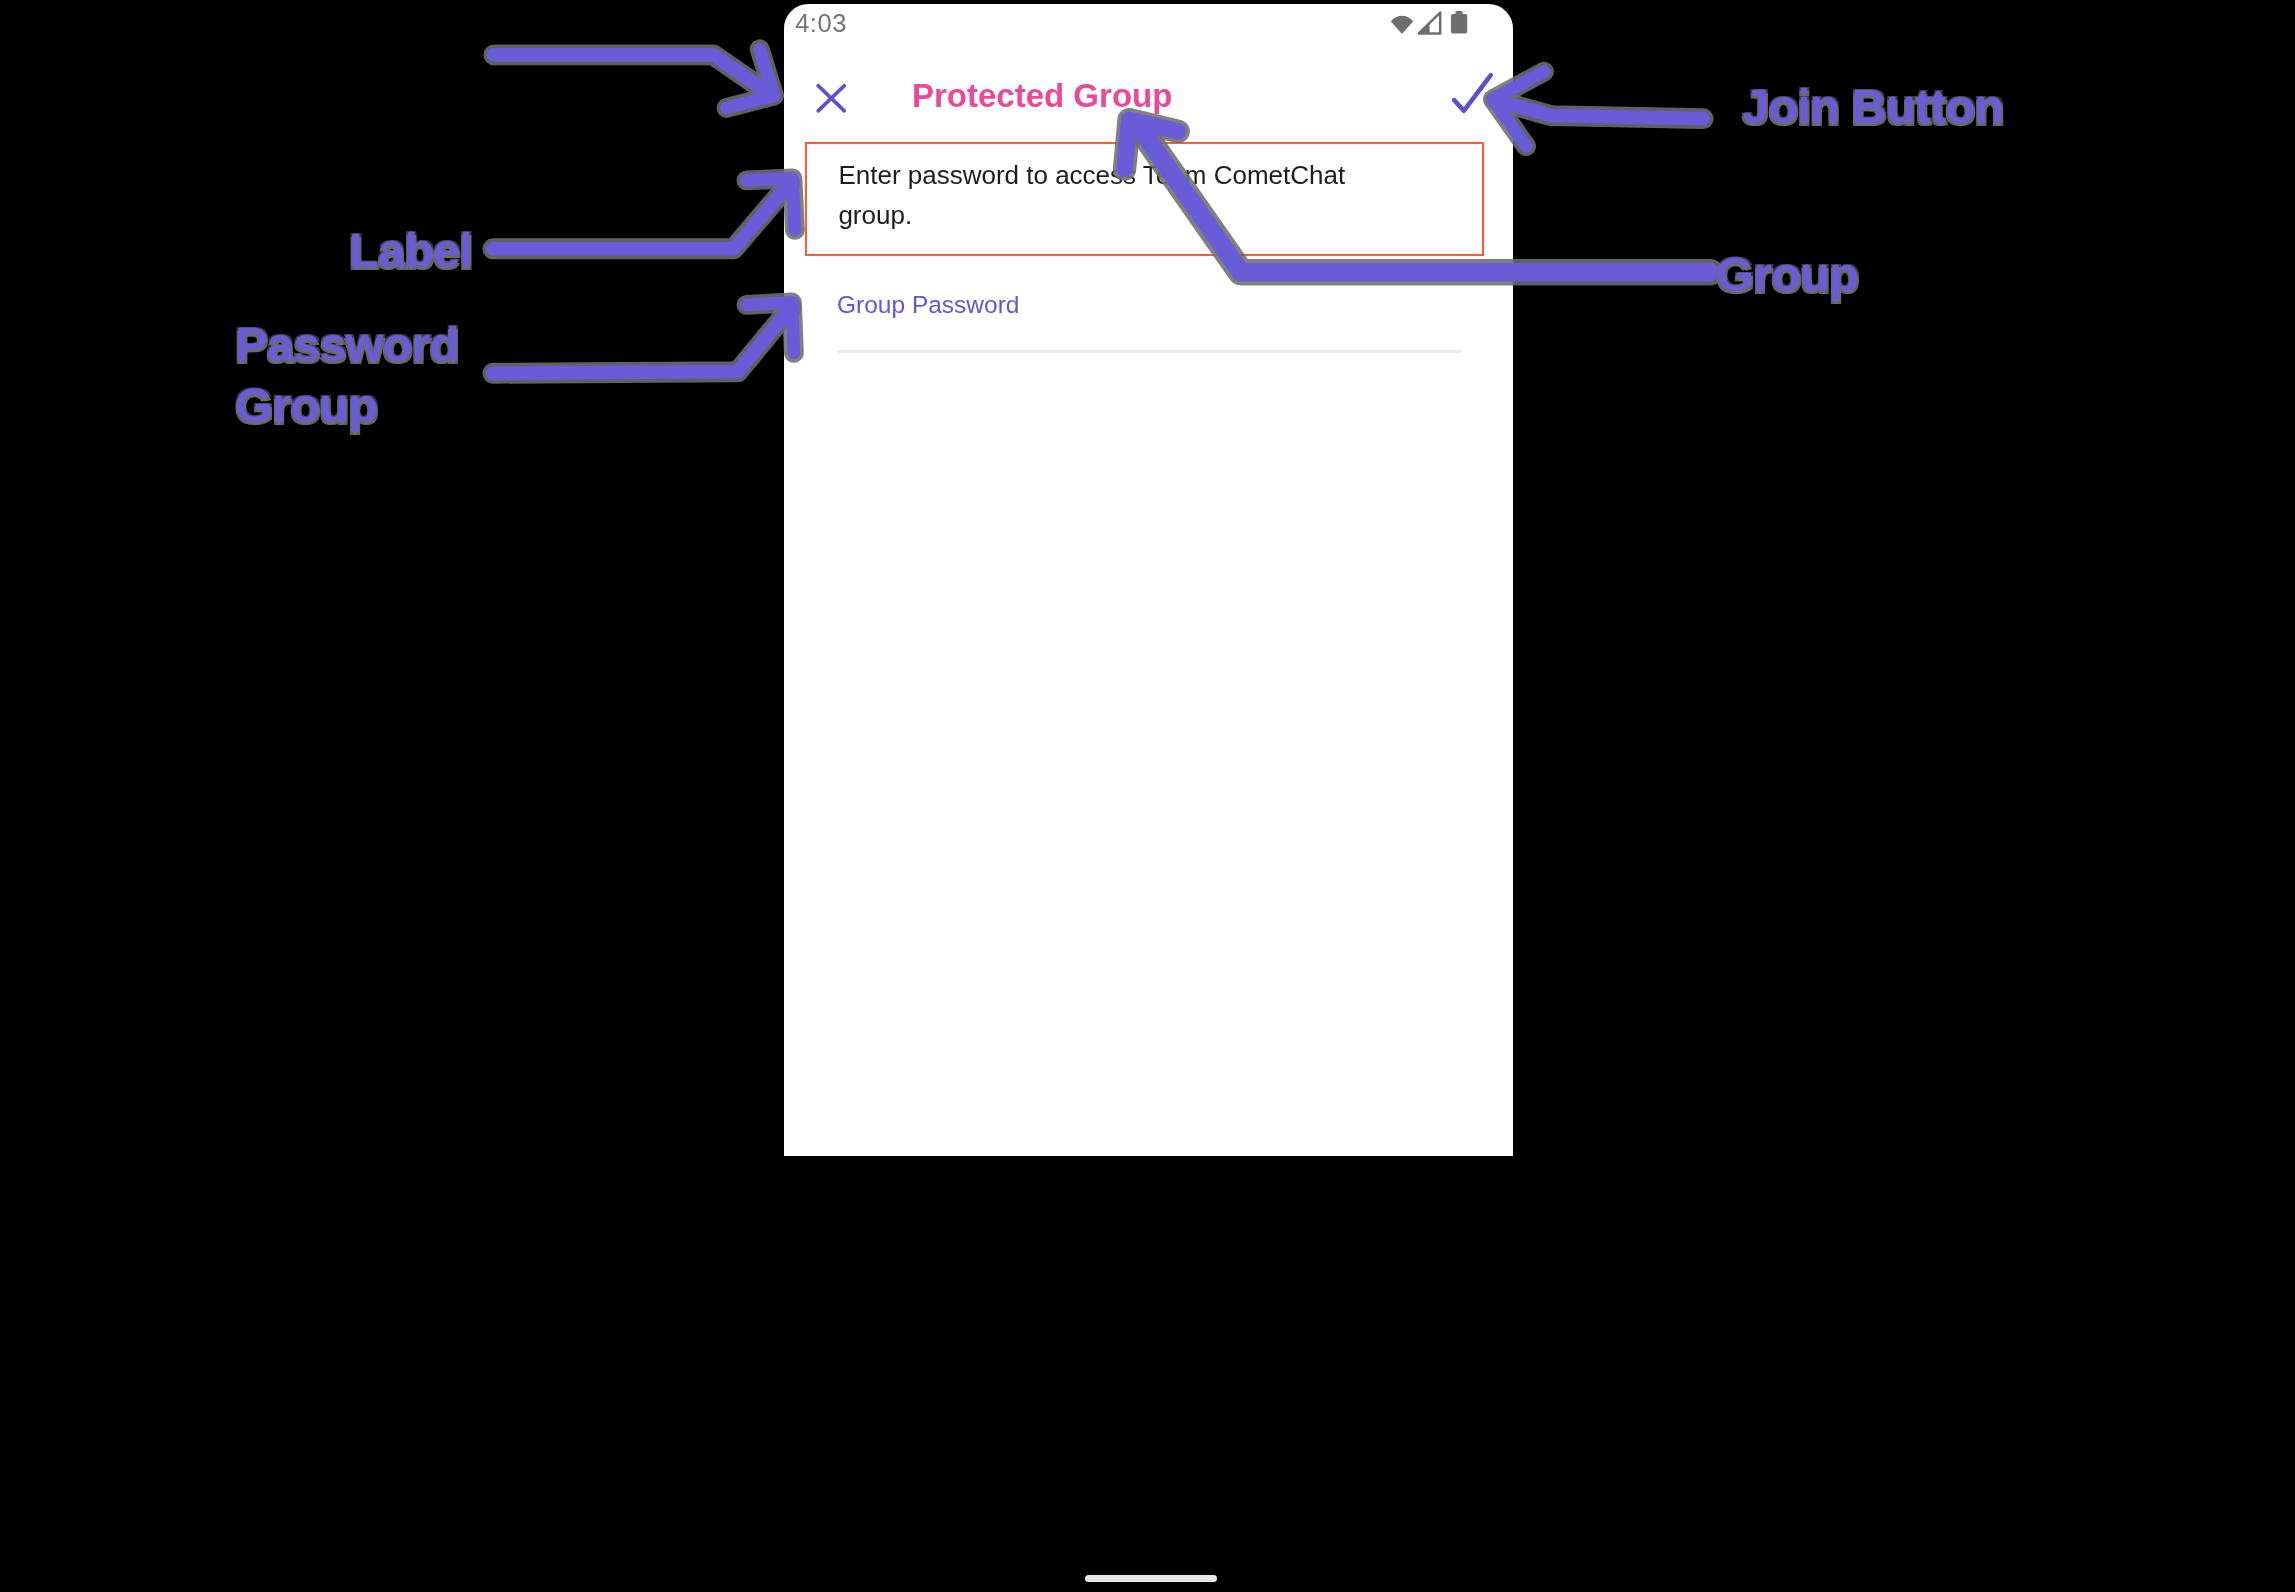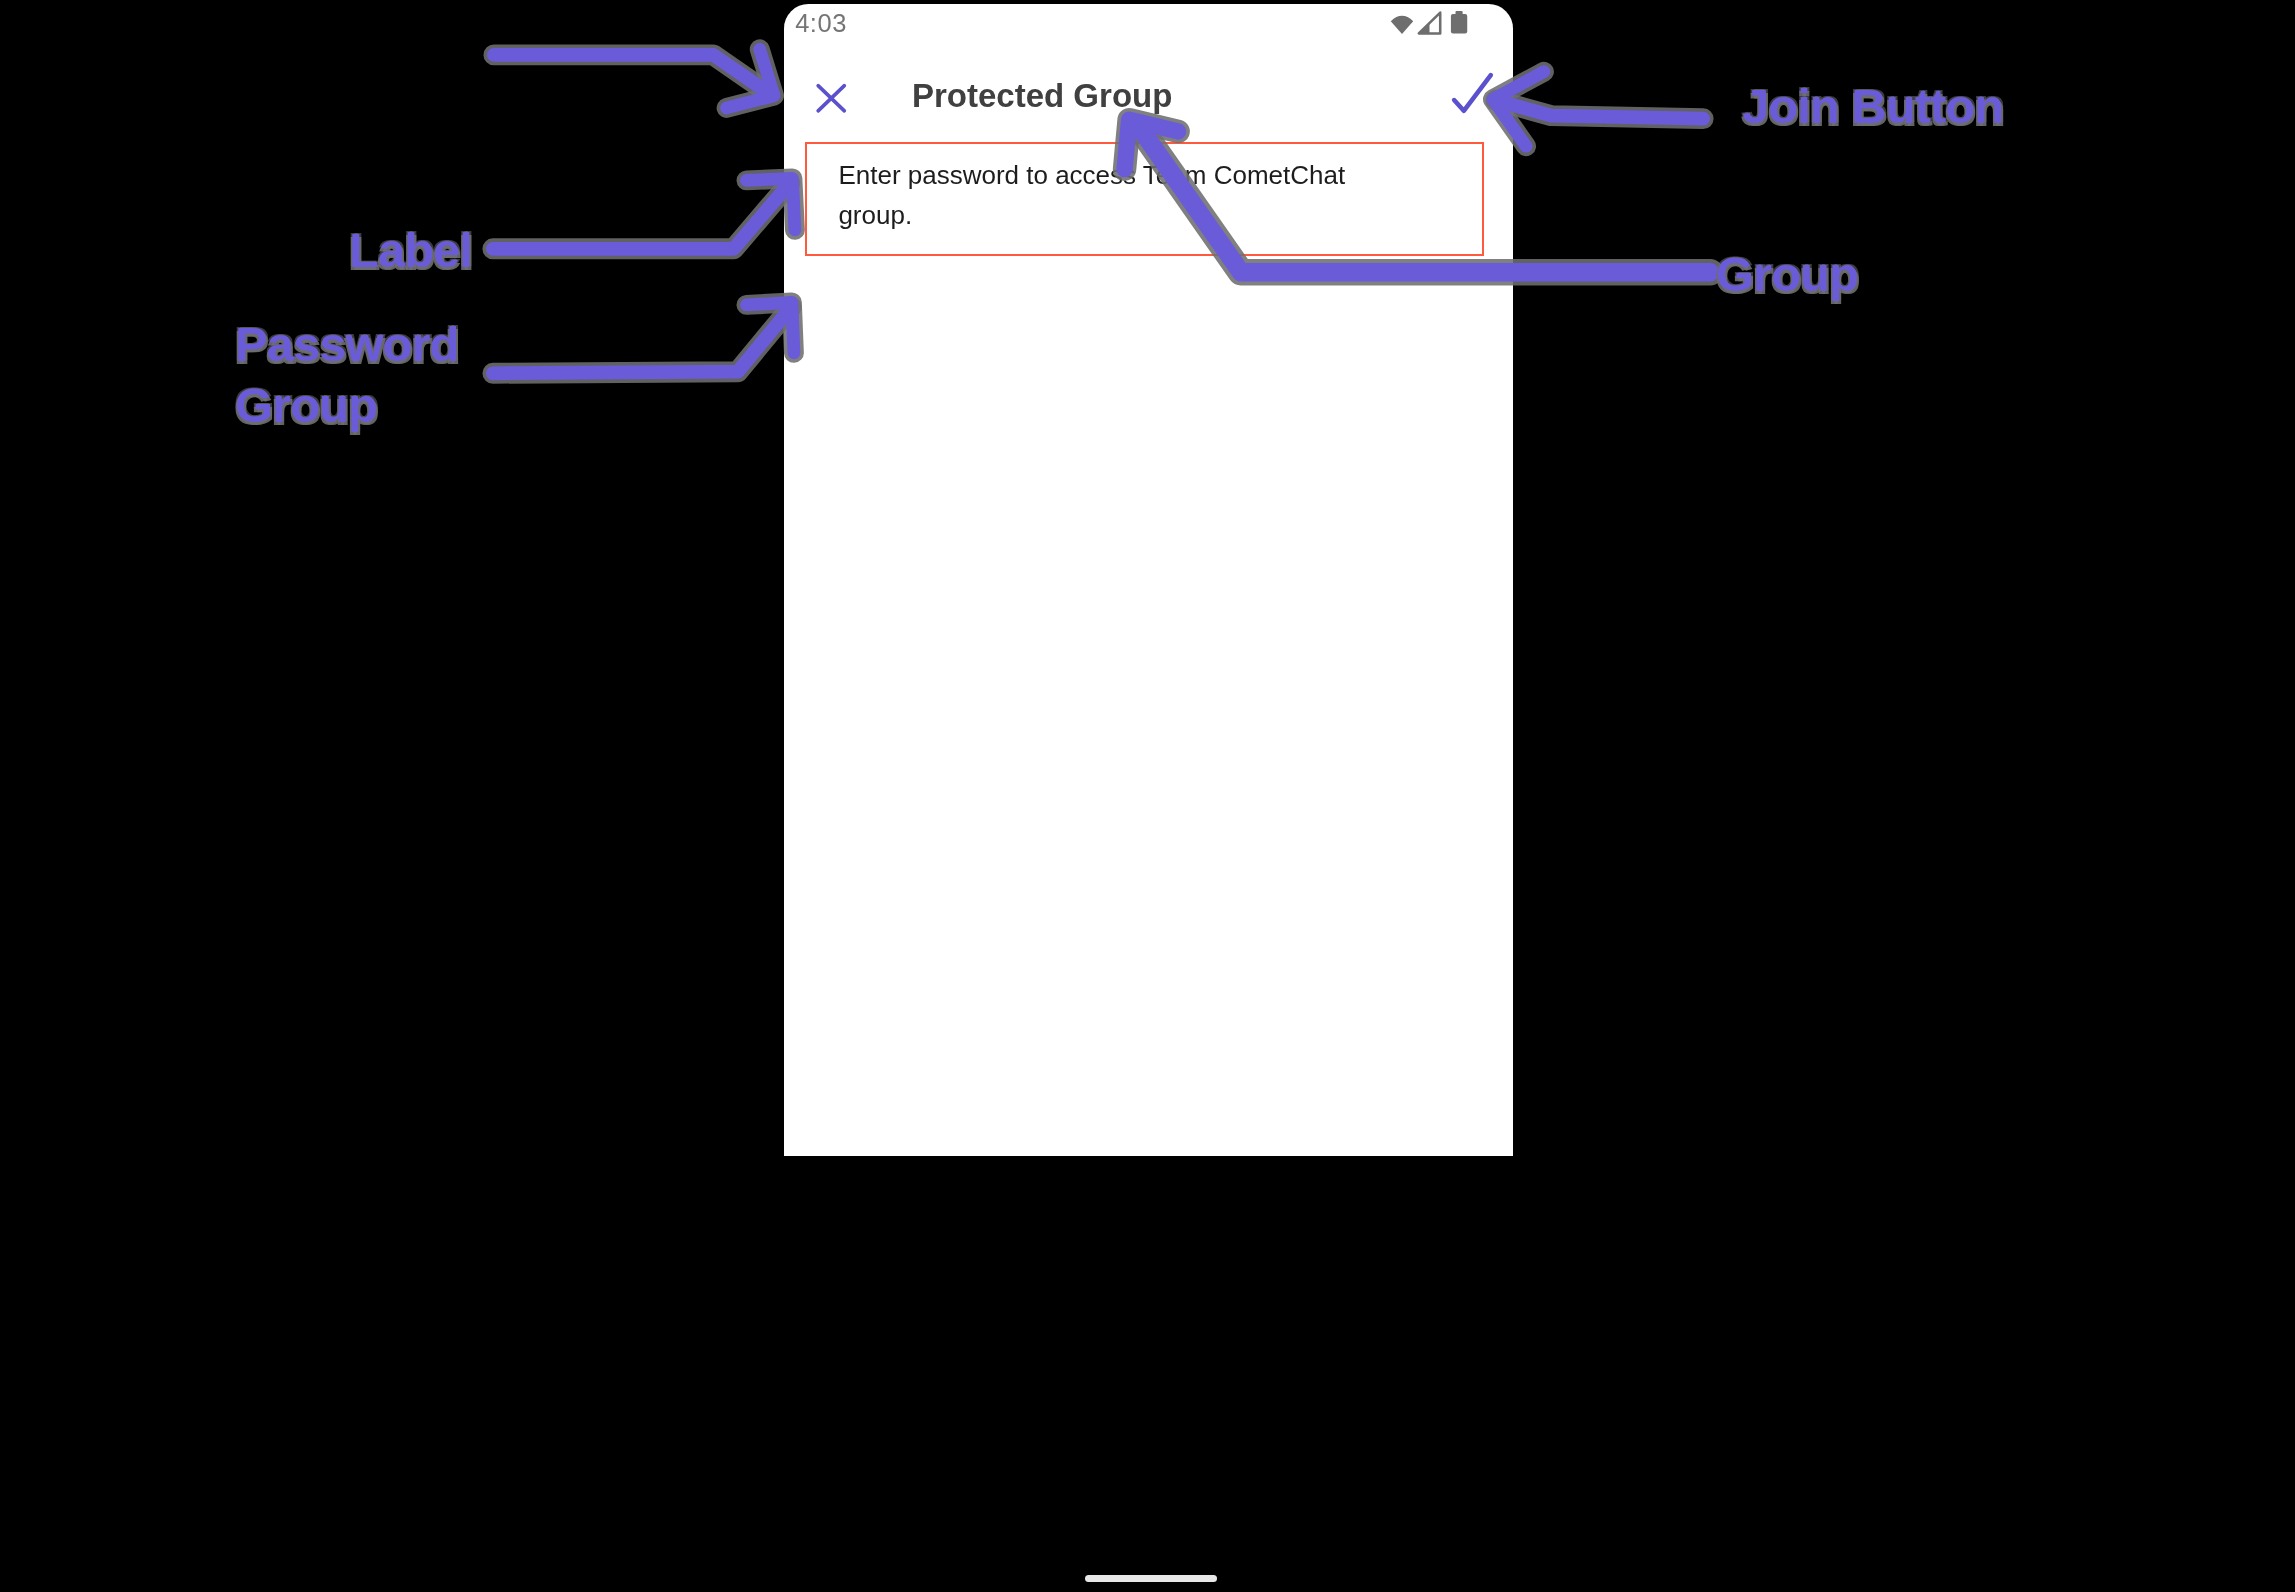--- a/index.html
+++ b/index.html
@@ -14,21 +14,21 @@
     position:absolute;left:784px;top:4.1px;width:729px;height:1152px;
     background:#ffffff;border-radius:24.5px 24.5px 0 0;
   }
   .time{
     position:absolute;left:11.2px;top:6.1px;
     font-size:25.5px;line-height:26.5px;color:#757575;letter-spacing:0.5px;
   }
   .status-icons{position:absolute;left:605px;top:6.1px;}
   .app-title{
     position:absolute;left:128px;top:73px;
-    font-size:33px;line-height:37px;font-weight:700;color:#404040;letter-spacing:0px;text-align:center;
+    font-size:33px;line-height:37px;font-weight:700;color:#ec4899;letter-spacing:0px;text-align:center;
   }
   .close-btn{position:absolute;left:29px;top:76px;cursor:pointer;}
   .check-btn{position:absolute;left:663px;top:64px;cursor:pointer;}
 
   .label-box{
     position:absolute;left:21.4px;top:138px;width:675px;height:110px;
     border:2px solid #ff5a3d;box-sizing:content-box;
   }
   .label-box .txt{
     display:block;padding:11.2px 77px 0 31px;
@@ -97,20 +97,24 @@
     <span class="app-title">Protected Group</span>
 
     <svg class="check-btn" width="56" height="56" viewBox="0 0 110 110">
       <polyline points="14,63 33,84 86,14" fill="none" stroke="#5b51cc" stroke-width="9" stroke-linecap="round" stroke-linejoin="round"></polyline>
     </svg>
 
     <div class="label-box">
       <span class="txt">Enter password to access Team CometChat group.</span>
     </div>
 
+    <div class="pwd-field">
+      <span class="placeholder">Group Password</span>
+      <div class="underline"></div>
+    </div>
 
   </div>
 
   <div class="home-pill"></div>
 
   <svg class="arrows" width="2295" height="1593" viewBox="0 0 4498 3121">
 
     <g>
       <path class="gray" d="M 968 107 L 1398 107 L 1492 172" stroke-width="41"></path>
       <path class="gray" d="M 1489 96 L 1517 187 L 1424 211" stroke-width="39"></path>

